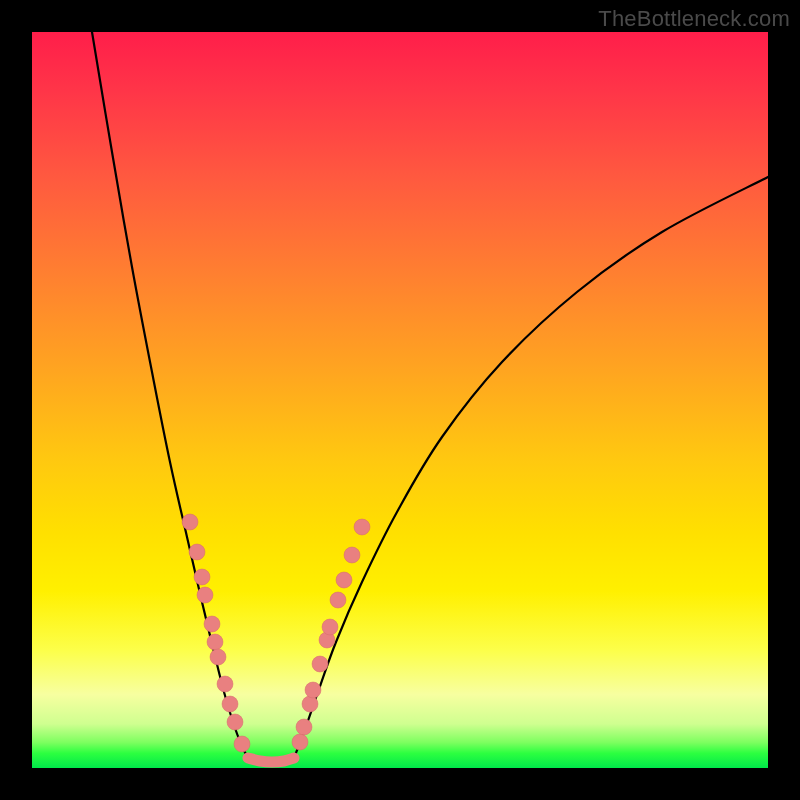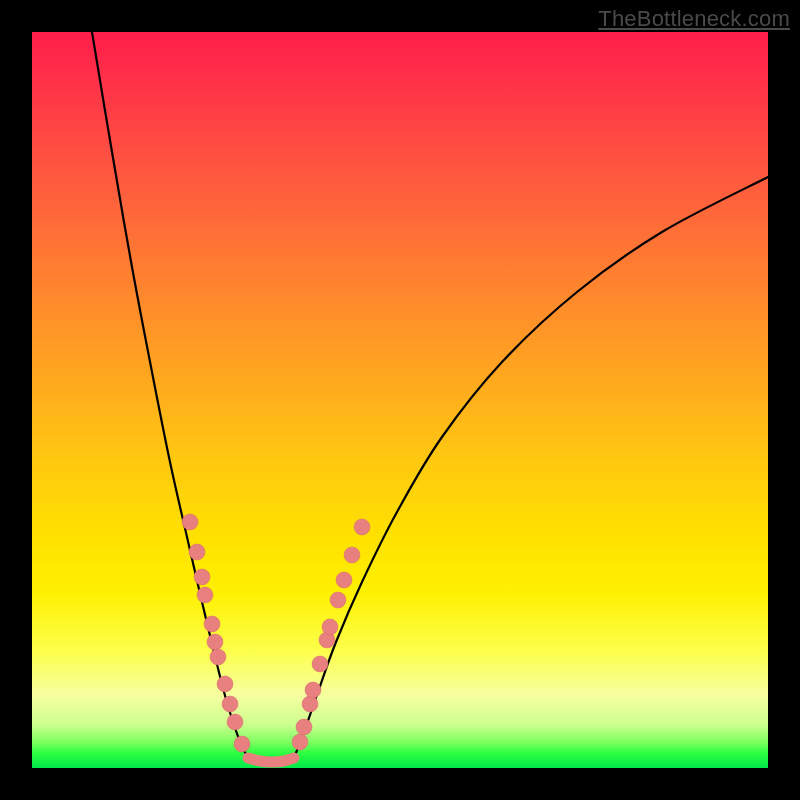--- a/index.html
+++ b/index.html
@@ -44,21 +44,20 @@
     );
   }
   .watermark {
     position: absolute;
     top: 6px;
     right: 10px;
     color: #4a4a4a;
     font-size: 22px;
     letter-spacing: 0.2px;
     user-select: none;
-    text-decoration: underline;
   }
   svg.curves {
     position: absolute;
     top: 0; left: 0;
     width: 736px;
     height: 736px;
     overflow: visible;
   }
   .curve {
     fill: none;

